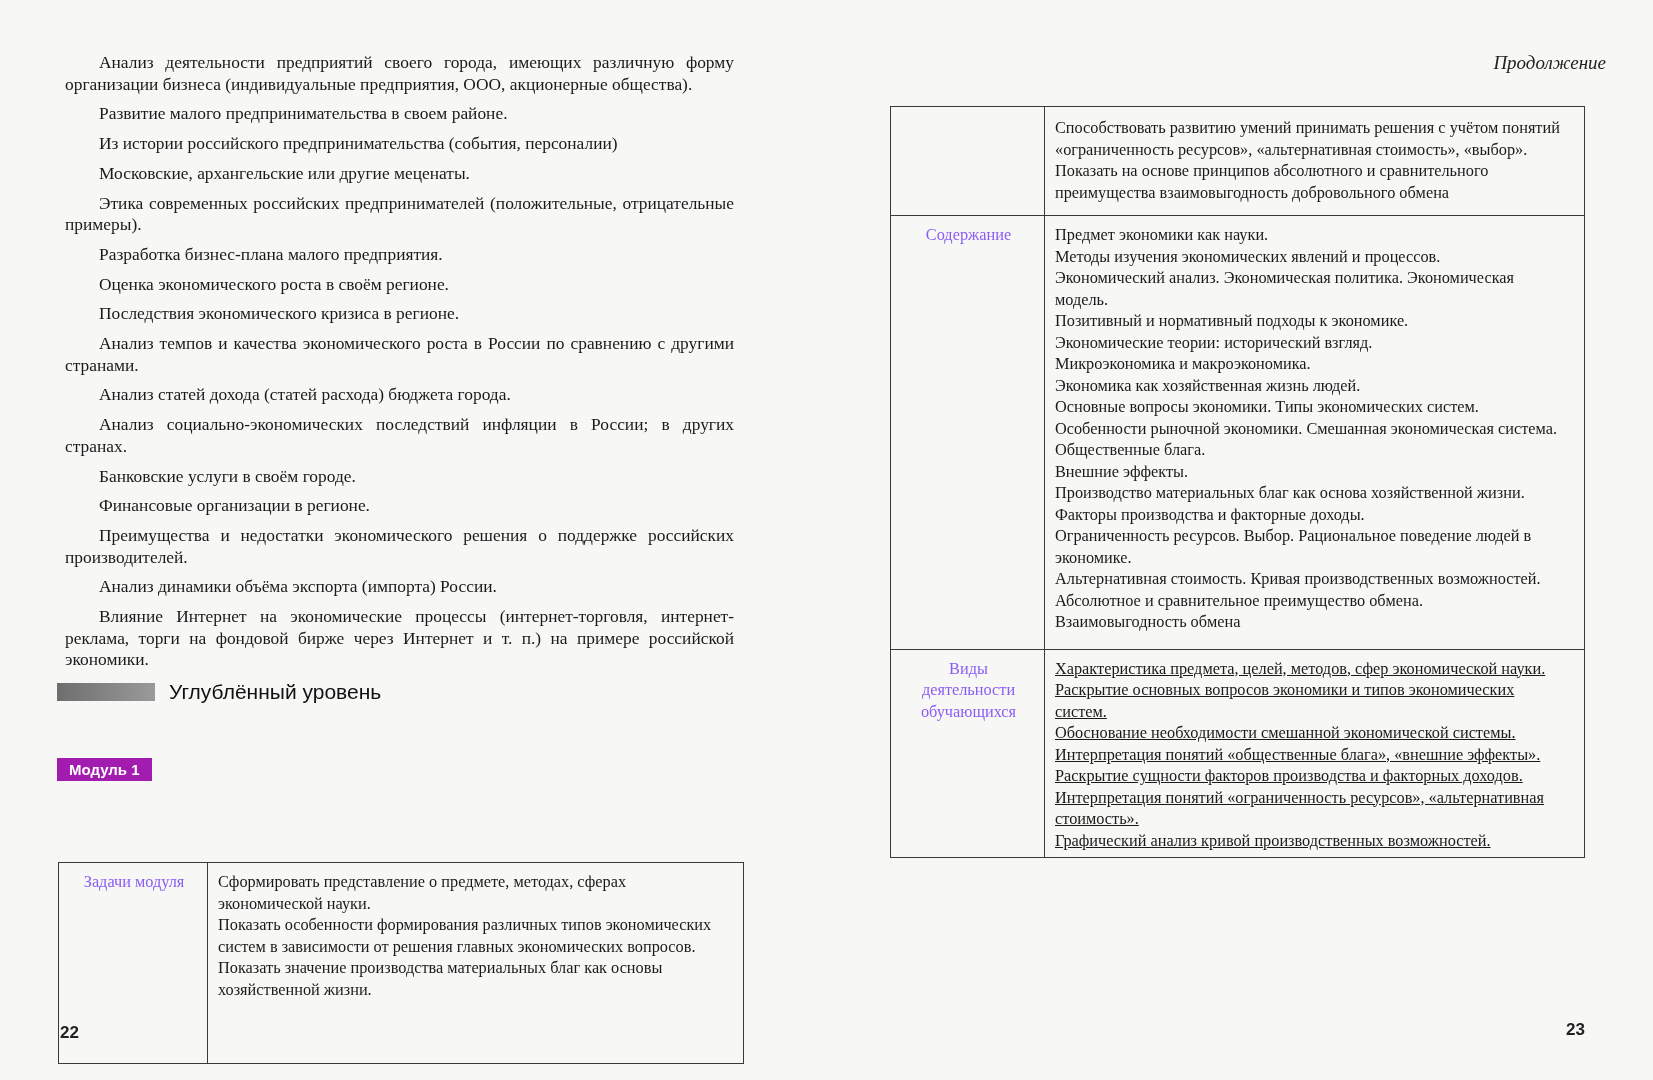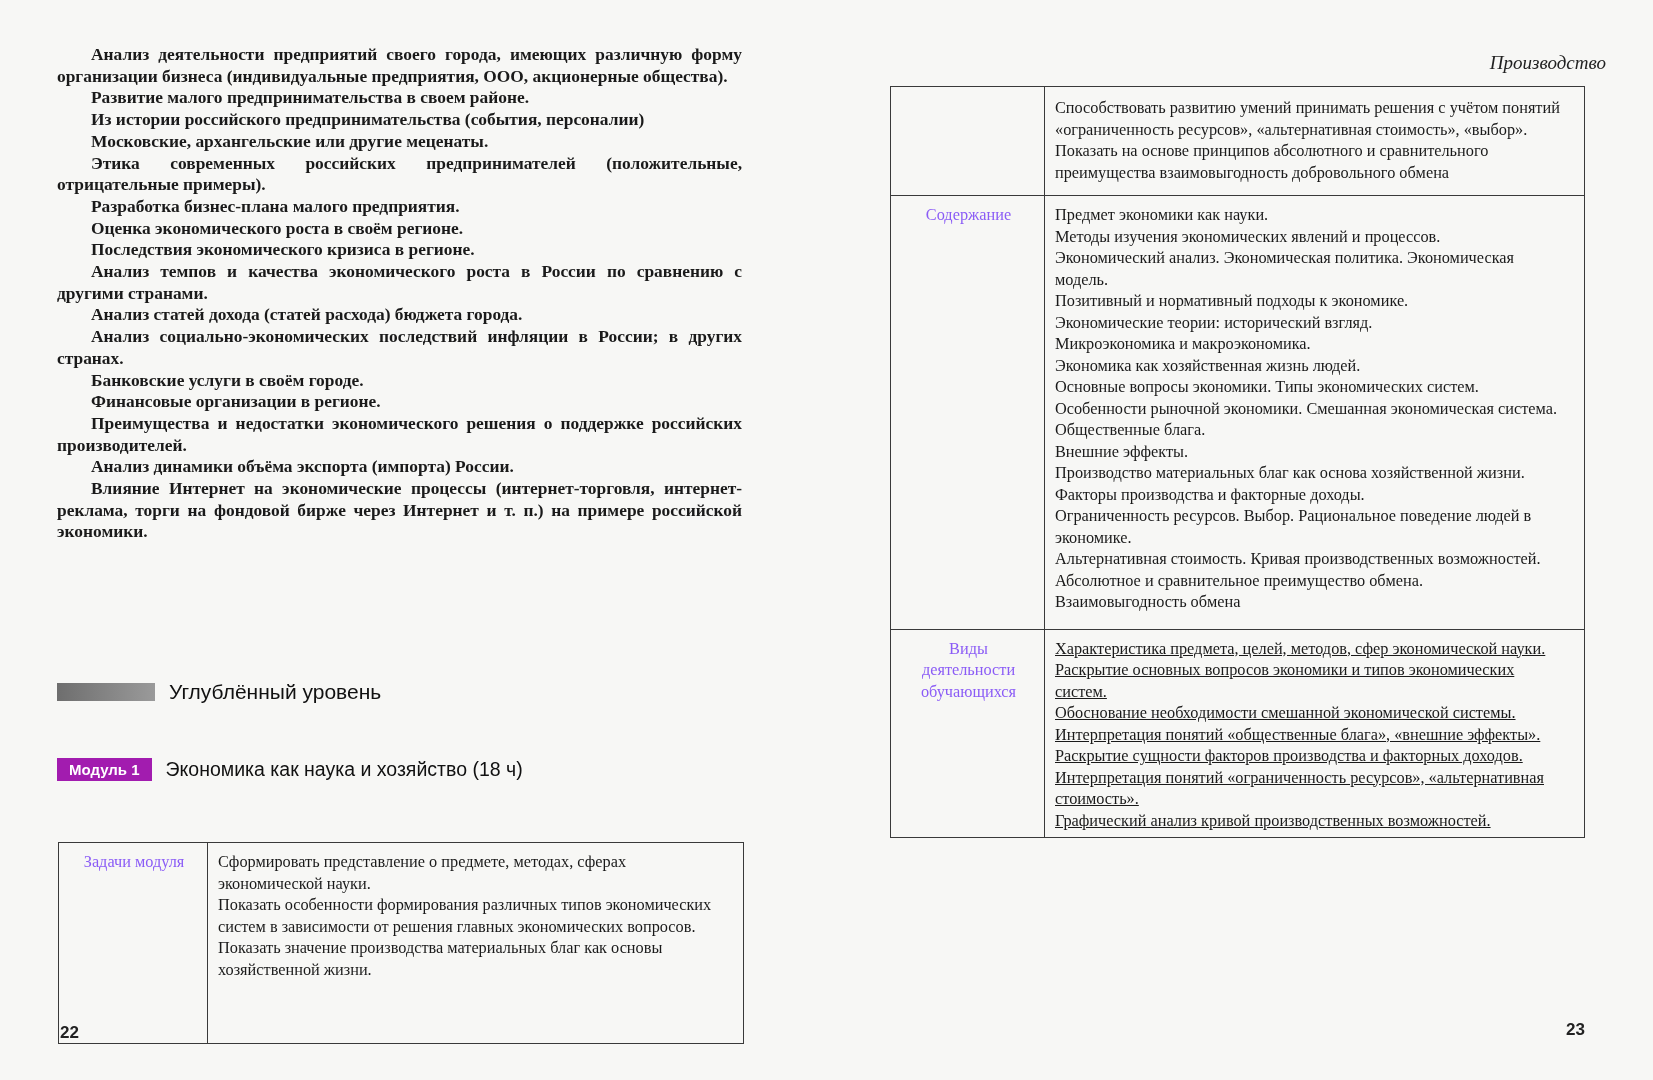--- a/index.html
+++ b/index.html
@@ -13,21 +13,21 @@
   .page { position: absolute; top: 0; height: 1080px; }
   .page-left { left: 0; width: 826px; }
   .page-right { left: 826px; width: 827px; }
 
   
   .topics {
     position: absolute; left: 57px; top: 44px; width: 685px;
     font-size: 17.4px; line-height: 21.7px;
     text-align: justify;
   }
-  .topics p { margin: 0; text-indent: 34px; font-weight: bold; }
+  .topics p { margin: 8px; text-indent: 34px; }
 
   .level-heading {
     position: absolute; left: 57px; top: 680px;
     display: flex; align-items: center;
   }
   .level-bar {
     width: 98px; height: 18px;
     background: linear-gradient(90deg, #6e6e6e, #9a9a9a);
   }
   .level-title {
@@ -45,21 +45,21 @@
     font-family: "Liberation Sans", "DejaVu Sans", sans-serif;
     font-weight: bold; font-size: 15px;
     padding: 2px 12px; height: 19px; line-height: 19px;
   }
   .module-title {
     margin-left: 14px;
     font-family: "Liberation Sans", "DejaVu Sans", sans-serif;
     font-size: 19.5px; color: #111;
   }
 
-  table.doc { border-collapse: collapse; }
+  table.doc { border-collapse: collapse; margin-top: 20px; }
   table.doc td {
     border: 1.6px solid #3a3a3a;
     vertical-align: top;
     font-size: 16.3px; line-height: 21.5px;
   }
   td.label-cell { color: #8b5cf6; text-align: center; }
   td.content-cell p { margin: 0; }
 
   .tasks-table { position: absolute; left: 58px; top: 842px; width: 686px; }
   .tasks-table td.label-cell { width: 130px; padding: 8px 8px 0 10px; }
@@ -108,41 +108,40 @@
     <p>Влияние Интернет на экономические процессы (интернет-торговля, интернет-реклама, торги на фондовой бирже через Интернет и т. п.) на примере российской экономики.</p>
   </div>
 
   <div class="level-heading">
     <div class="level-bar"></div>
     <div class="level-title">Углублённый уровень</div>
   </div>
 
   <div class="module-heading">
     <div class="module-badge">Модуль 1</div>
-    <div class="module-title">Экономика как наука и хозяйство (18 ч)</div>
   </div>
 
   <table class="doc tasks-table">
     <tbody>
         <tr>
       <td class="label-cell">Задачи модуля</td>
       <td class="content-cell">
         <p>Сформировать представление о предмете, методах, сферах экономической науки.</p>
         <p>Показать особенности формирования различных типов экономических систем в зависимости от решения главных экономических вопросов.</p>
         <p>Показать значение производства материальных благ как основы хозяйственной жизни.</p>
       </td>
     </tr>
   </tbody>
     </table>
 
   <div class="page-num page-num-left">22</div>
 </div>
 
 <div class="page page-right">
-  <div class="continuation">Производство</div>
+  <div class="continuation">Продолжение</div>
 
   <table class="doc cont-table">
     <tbody>
         <tr class="row-goals">
       <td class="label-cell"></td>
       <td class="content-cell">
         <p>Способствовать развитию умений принимать решения с учётом понятий «ограниченность ресурсов», «альтернативная стоимость», «выбор».</p>
         <p>Показать на основе принципов абсолютного и сравнительного преимущества взаимовыгодность добровольного обмена</p>
       </td>
     </tr>

